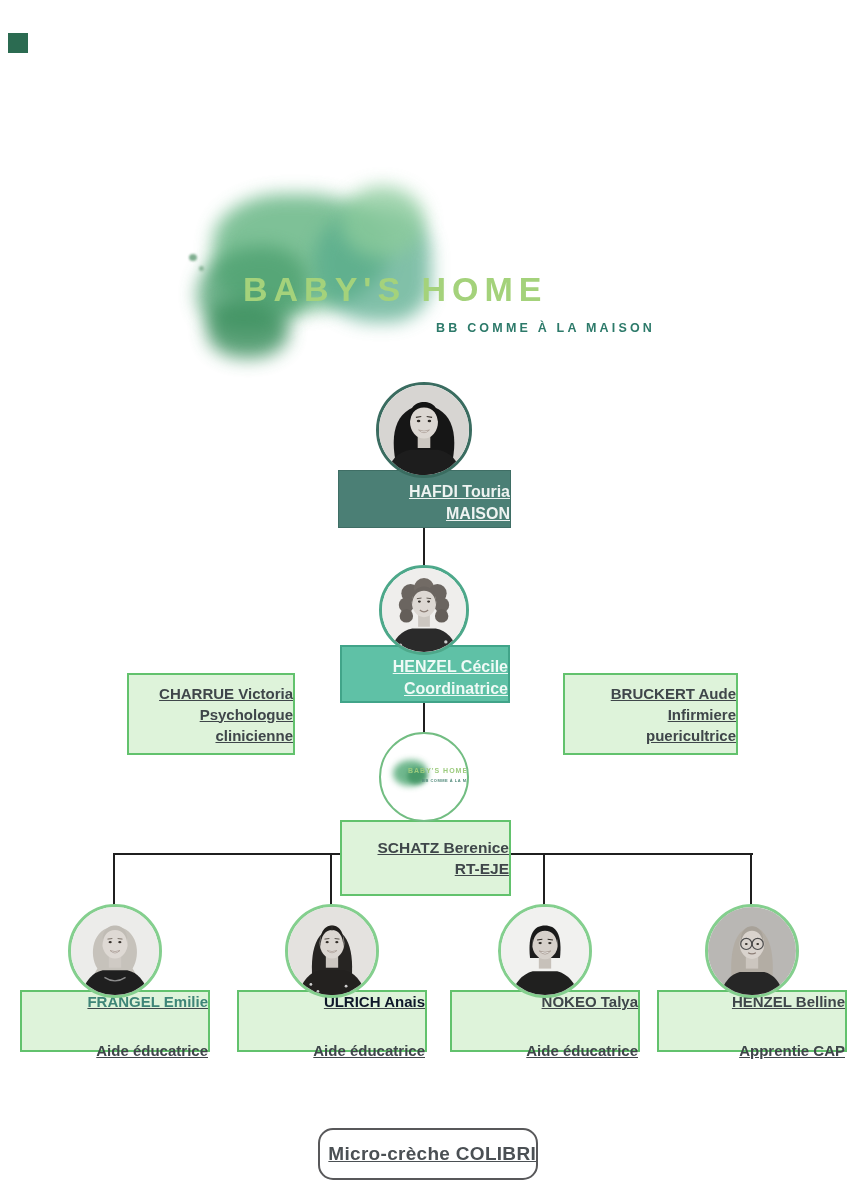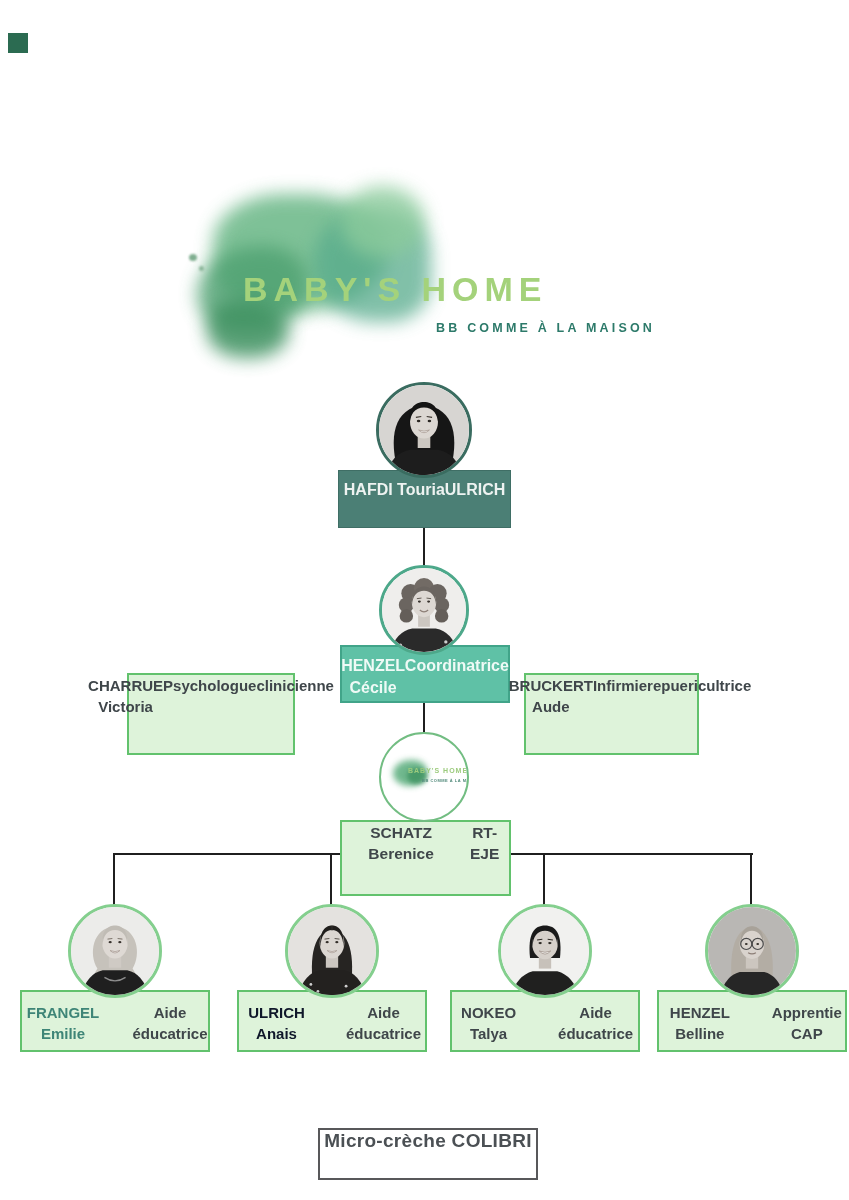--- a/index.html
+++ b/index.html
@@ -20,33 +20,33 @@
   .b5{left:22px;top:112px;width:82px;height:58px;background:#3e9160;opacity:.85;border-radius:40% 60% 50% 50%;}
   .dot1{left:4px;top:66px;width:8px;height:7px;background:#7fae8f;border-radius:50%;filter:blur(1px);position:absolute;}
   .dot2{left:14px;top:78px;width:5px;height:5px;background:#8db79b;border-radius:50%;filter:blur(1px);position:absolute;}
   .wordmark{left:58px;top:82px;font-size:34px;font-weight:bold;letter-spacing:6px;color:#a4d27b;white-space:nowrap;}
   .tagline{left:251px;top:133px;font-size:12.5px;font-weight:bold;letter-spacing:3.2px;color:#2d7a6a;white-space:nowrap;}
 
   
   .conn{position:absolute;background:#1f1f1f;z-index:1;}
 
   
-  .box{position:absolute;box-sizing:border-box;display:flex;flex-direction:row;
-       align-items:flex-start;justify-content:center;text-align:center;font-weight:bold;z-index:2;}
+  .box{position:absolute;box-sizing:border-box;display:flex;flex-direction:column;
+       align-items:flex-end;justify-content:center;text-align:center;font-weight:bold;z-index:2;text-decoration:underline;}
   .box-dark{background:#4b7f75;border:1px solid #3f6e65;color:#eef3f1;font-size:16px;line-height:22px;}
   .box-mid{background:#5fc1a6;border:2px solid #41a489;color:#effaf6;font-size:16px;line-height:22px;}
   .box-light{background:#def3da;border:2px solid #62c26d;color:#3f464a;font-size:15px;line-height:21px;}
   .box-footer{background:#ffffff;border:2px solid #58585a;color:#4b5054;font-size:19px;letter-spacing:.3px;}
 
   .hafdi-box{left:338px;top:470px;width:173px;height:58px;padding-top:8px;}
   .henzel-box{left:340px;top:645px;width:170px;height:58px;padding-top:8px;}
   .charrue-box{left:127px;top:673px;width:168px;height:82px;}
-  .bruckert-box{left:524px;top:673px;width:175px;height:82px;padding-left:37px;}
+  .bruckert-box{left:563px;top:673px;width:175px;height:82px;padding-left:37px;}
   .schatz-box{left:340px;top:820px;width:171px;height:76px;z-index:3;font-size:15.5px;}
-  .footer-box{left:318px;top:1128px;width:220px;height:52px;}
+  .footer-box{left:318px;top:1128px;width:220px;height:52px;border-radius:15px;}
 
   .team-box{top:990px;width:190px;height:62px;padding-top:10px;gap:28px;}
   .tb0{left:20px;} .tb1{left:237px;} .tb2{left:450px;} .tb3{left:657px;}
 
   
   .photo{position:absolute;border-radius:50%;overflow:hidden;box-sizing:border-box;background:#fff;z-index:4;}
   .photo svg{display:block;width:100%;height:100%;}
   .p-hafdi{left:376px;top:382px;width:96px;height:96px;border:3px solid #3a6c60;}
   .p-henzel{left:379px;top:565px;width:90px;height:90px;border:3px solid #4da88a;}
   .p-logo{left:379px;top:732px;width:90px;height:90px;border:2px solid #72bd82;background:#fff;}
@@ -102,21 +102,21 @@
       <path d="M34 46 C31 26 40 19 50 19 C60 19 69 26 66 46 C66 32 60 25 50 25 C40 25 34 32 34 46 Z" fill="#141414"></path>
       <ellipse cx="44" cy="40" rx="2" ry="1.4" fill="#2b2723"></ellipse>
       <ellipse cx="56" cy="40" rx="2" ry="1.4" fill="#2b2723"></ellipse>
       <path d="M41 36 L47 35" stroke="#3a332d" stroke-width="1.2" fill="none"></path>
       <path d="M53 35 L59 36" stroke="#3a332d" stroke-width="1.2" fill="none"></path>
       <path d="M44 50 Q50 56 56 50 Q50 52.5 44 50 Z" fill="#f2efec" stroke="#9b8d85" stroke-width=".7"></path>
     </svg>
   </div>
   <div class="box box-dark hafdi-box">
     <div>HAFDI Touria</div>
-    <div>ULRICH</div>
+    <div>MAISON</div>
   </div>
 
   <div class="photo p-henzel">
     <svg viewBox="0 0 100 100">
       <rect width="100" height="100" fill="#efeeec"></rect>
       <circle cx="34" cy="30" r="11" fill="#6b6560"></circle>
         <circle cx="50" cy="24" r="12" fill="#726b65"></circle>
       <circle cx="66" cy="30" r="11" fill="#6b6560"></circle>
         <circle cx="29" cy="44" r="9" fill="#6b6560"></circle>
       <circle cx="71" cy="44" r="9" fill="#6b6560"></circle>

